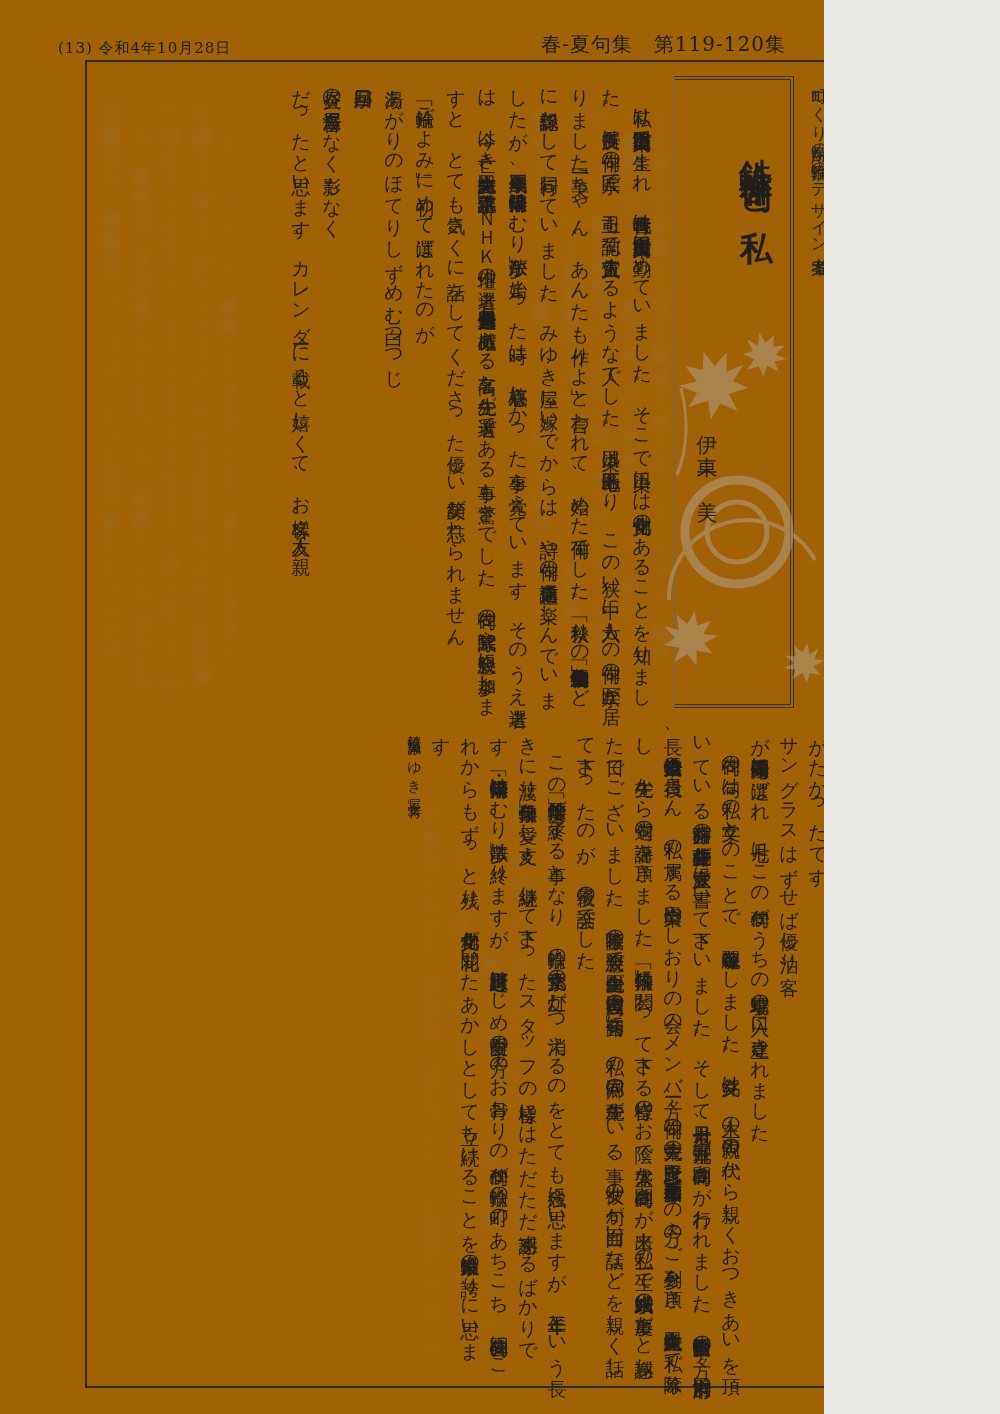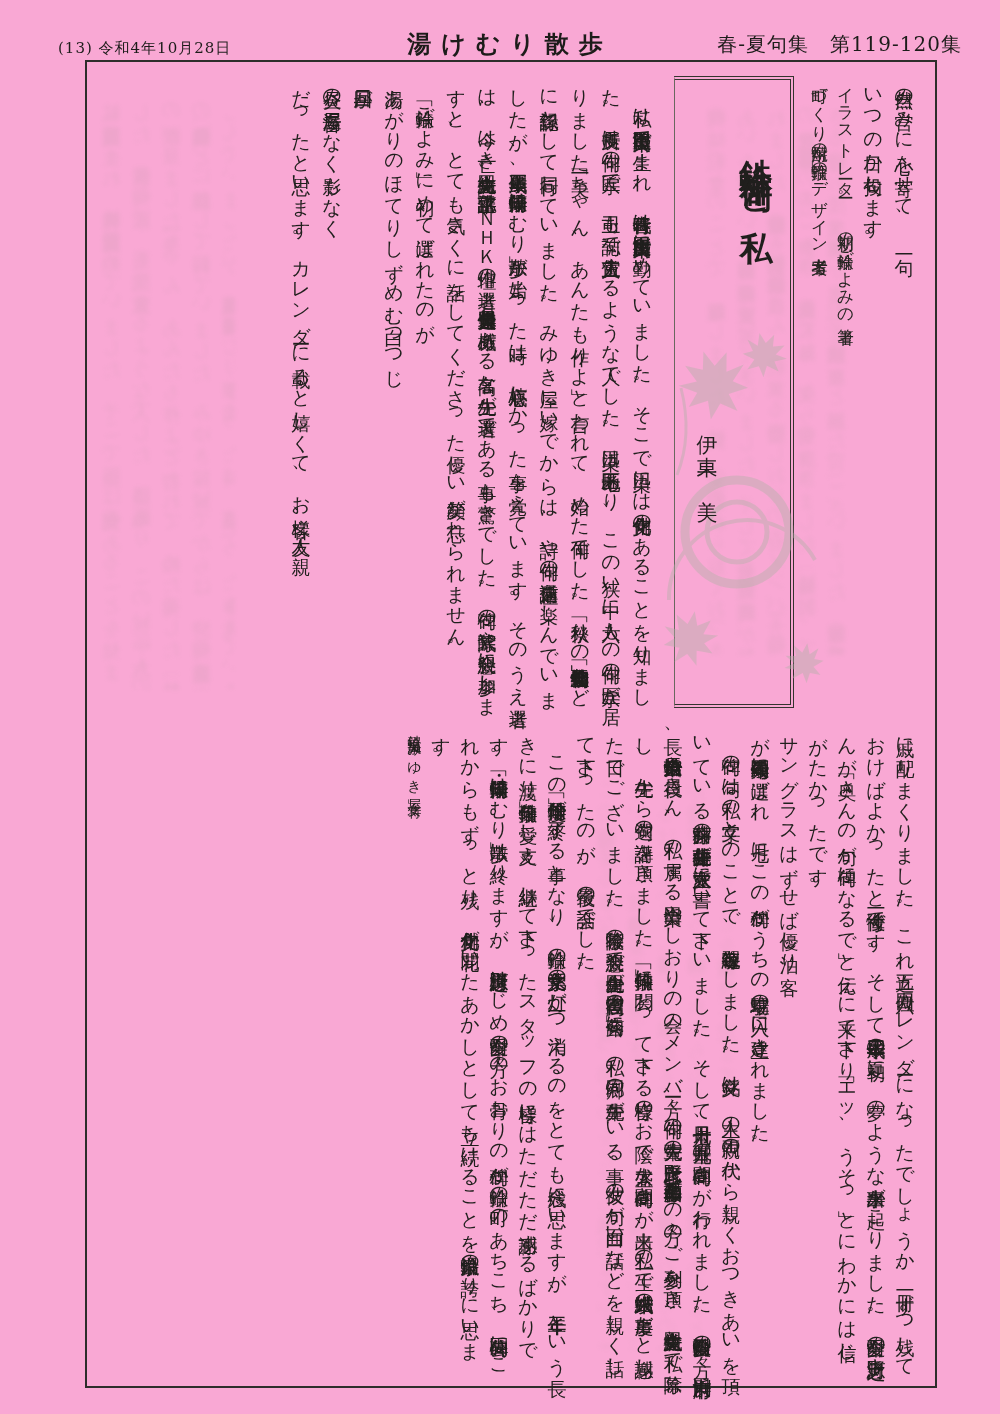--- a/index.html
+++ b/index.html
@@ -3,22 +3,22 @@
 <meta charset="utf-8">
 <style>
   html,body{margin:0;padding:0;}
   body{
     width:1000px;height:1414px;
     background:#e9e7e1;
     font-family:"DejaVu Serif","Liberation Serif",serif;
   }
   .page{
     position:relative;
-    width:1000px;height:1414px;
-    background:#f9a8d4;
+    width:824px;height:1414px;
+    background:#a16207;
     color:#1d1c1a;
     overflow:hidden;
   }
   
   .masthead{
     position:absolute;top:28px;left:58px;right:38px;height:30px;
   }
   .mh-left{position:absolute;left:0;bottom:0;font-size:15px;letter-spacing:1px;}
   .mh-center{
     position:absolute;left:50%;transform:translateX(-50%);bottom:-2px;
@@ -93,21 +93,20 @@
   .ghost-b{left:95px;top:90px;height:600px;width:140px;}
   .ghost-c{right:80px;top:770px;height:580px;width:330px;opacity:.07;}
 </style>
 </head>
 <body>
 
 <div class="page">
 
   <div class="masthead">
     <span class="mh-left">(13) 令和4年10月28日</span>
-    <span class="mh-center">湯けむり散歩</span>
     <span class="mh-right">春-夏句集　第119-120集</span>
   </div>
 
   <div class="ghost ghost-a" aria-hidden="true">句碑の句は私の文字とのことで、毎晩練習をしました。銘文は、主人の両親の代から親しくおつきあいを頂いている藤井歯科の藤井哲雄先生が大変立派に書いて下さいました。そして七月十六日、十九基目の句碑開きが行われました。鉄輪愛酎会の方々、浜田別府市長、鉄輪東自治会長や役員さん、私の属する田染会やしおりの会のメンバー方々、俳句の大先輩の永野忠彦氏、工藤和男画伯等多くの方々のご参列を頂き、倉田紘文先生と私で除幕し、先生から選句の講評を頂きました。「鉄輪俳句」に関わって下さる皆様のお陰で盛大な句碑開きが出来、私の一生で結婚式以来の慶事だと感謝した日でございました。除幕後の懇親会で倉田先生が豊後高田の「蕗」句会に、私の同郷の先輩がいる事、彼女の句が面白い話などを親しく話して下さったのが、最後の会話でした。</div>
   <div class="ghost ghost-b" aria-hidden="true">私は豊後高田市田染で生まれ、青春時代は高田市役所田染支所に勤めていました。そこで田染には俳句文化のあることを知りました。支所長は俳句の宗匠で、上司も句誌で上位入賞するような人でした。田染は十三地区あり、この狭い中に六人もの俳句の宗匠が居りました「一美ちゃん、あんたも作りよ」と言われて、始めた俳句でした。「秋祭りの奉納句会」「初盆会追悼句会」などに記録係として同行していました。みゆき屋に嫁いでからは、詩や俳句の通信講座を楽しんでいましたが、平成四年夏、「鉄輪俳句筒・湯けむり散歩」が始まった時は、心底嬉しかった事を覚えています。そのうえ選者は、今は亡き倉田紘文先生。俳誌「蕗」主宰、ＮＨＫ俳壇の選者、大分県俳句連盟会長と権威ある高名な先生が選者である事も驚きでした。句碑の除幕式や懇親会に参加しますと、とても気さくに話をしてくださった優しい笑顔が忘れられません。</div>
   <div class="ghost ghost-c" aria-hidden="true">この度「鉄輪俳句」が終了する事となり、鉄輪の文学系文化の灯が一つ消えるのをとても残念に思いますが、三十年という長きに渡り「鉄輪俳句」を愛し支え、継続して下さったスタッフの皆様にはただただ感謝するばかりです。「鉄輪俳句筒・湯けむり散歩」は終りますが、河野忠之様はじめ愛酎会の方々のお骨おりの句碑が鉄輪の町のあちこち、句碑公園にこれからもずっと残り、俳句文化が花開いたあかしとして立ち続けることを鉄輪温泉の誇りに思います。</div>
 
   <div class="frame">
 
     <div class="sec sec-top">

